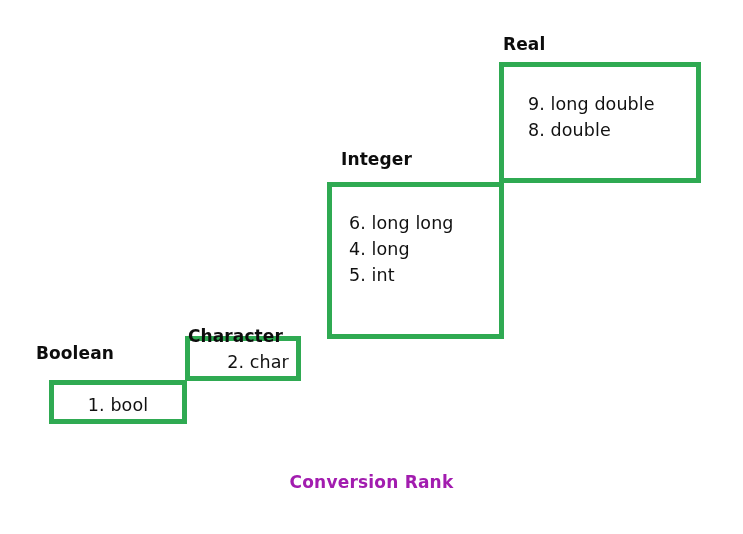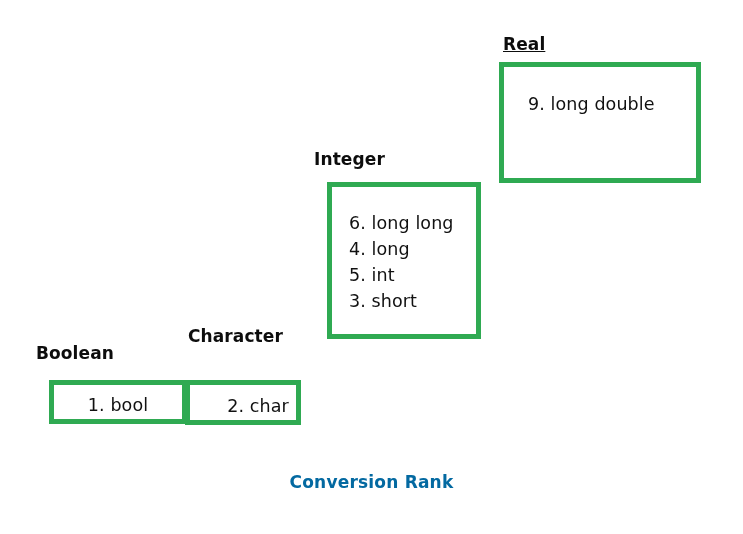--- a/index.html
+++ b/index.html
@@ -62,58 +62,58 @@
   
   #caption {
     position: absolute;
     left: 0;
     top: 472px;
     width: 743px;
     text-align: center;
     font-family: "DejaVu Sans", sans-serif;
     font-weight: bold;
     font-size: 17px;
-    color: #0369a1;
+    color: #a21caf;
     letter-spacing: 0.2px;
   }
 
   
   .z1 { z-index: 1; }
   .z2 { z-index: 2; }
   .z3 { z-index: 3; }
   .z4 { z-index: 4; }
   .lbl { z-index: 6; }
 </style>
 </head>
 <body>
 
 <div id="canvas">
 
-  <div class="cat-label lbl" style="left:503px; top:34px;text-decoration:underline;">Real</div>
+  <div class="cat-label lbl" style="left:503px; top:34px;">Real</div>
 
   <div class="step-box z1" style="left:499px; top:62px; width:202px; height:121px;">
     <ul class="item-list" style="left:24px; top:24px;">
       <li class="item">9. long double</li>
+      <li class="item">8. double</li>
     </ul>
   </div>
 
-  <div class="cat-label lbl" style="left:314px; top:149px;">Integer</div>
+  <div class="cat-label lbl" style="left:341px; top:149px;">Integer</div>
 
-  <div class="step-box z2" style="left:327px; top:182px; width:154px; height:157px;">
+  <div class="step-box z2" style="left:327px; top:182px; width:177px; height:157px;">
     <ul class="item-list" style="left:17px; top:23px;">
       <li class="item">6. long long</li>
       <li class="item">4. long</li>
       <li class="item">5. int</li>
-      <li class="item">3. short</li>
     </ul>
   </div>
 
   <div class="cat-label lbl" style="left:188px; top:298px;margin-top:28px;">Character</div>
 
-  <div class="step-box z3" style="left:185px; top:336px; width:116px; height:45px;margin-top:44px;">
+  <div class="step-box z3" style="left:185px; top:336px; width:116px; height:45px;">
     <ul class="item-list centered" style="left:0px; top:8px; width:136px;">
       <li class="item">2. char</li>
     </ul>
   </div>
 
   <div class="cat-label lbl" style="left:36px; top:343px;">Boolean</div>
 
   <div class="step-box z4" style="left:49px; top:380px; width:138px; height:44px;padding-left:12px;">
     <ul class="item-list centered" style="left:0px; top:7px; width:128px;">
       <li class="item">1. bool</li>

